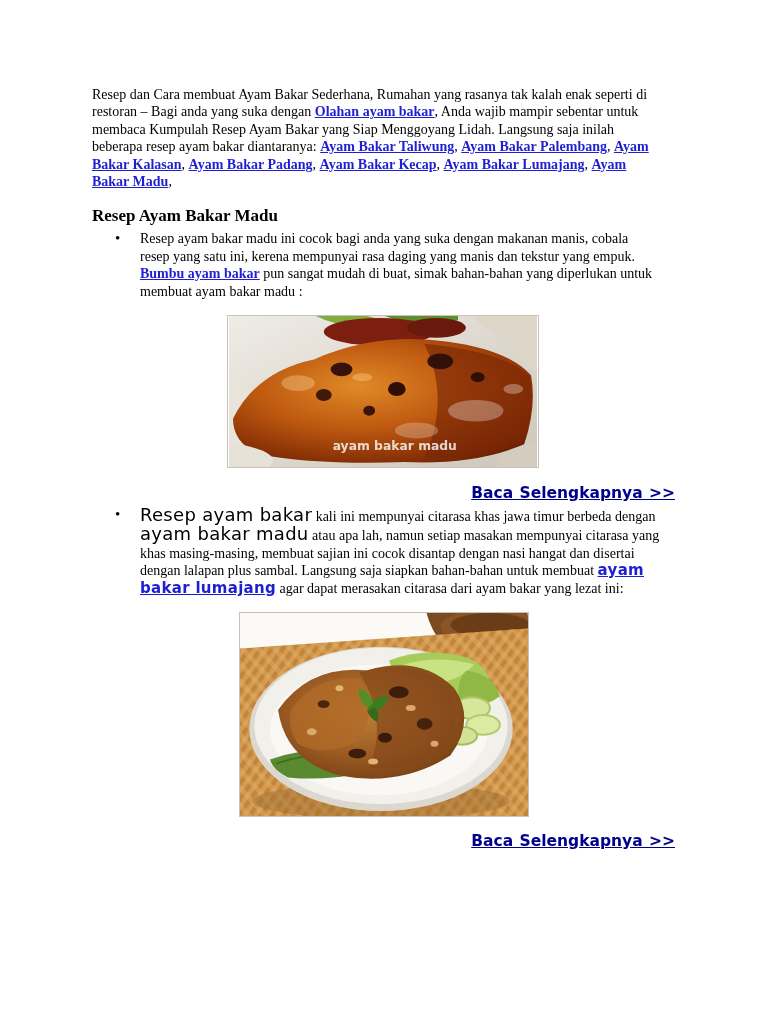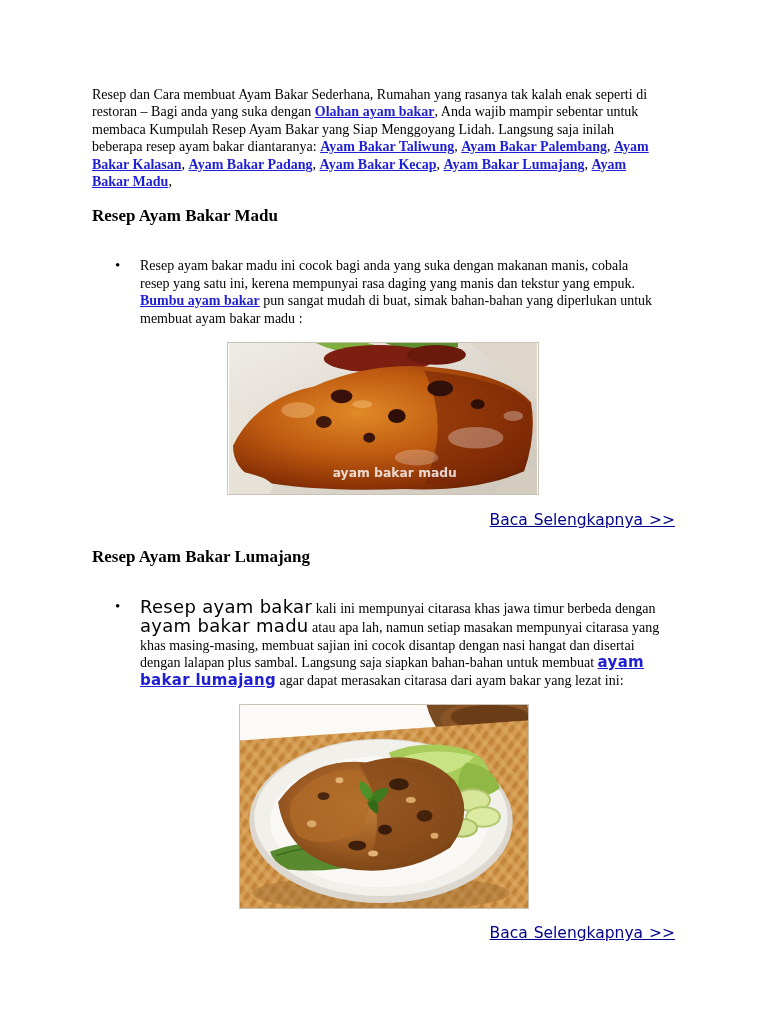--- a/index.html
+++ b/index.html
@@ -47,21 +47,21 @@
   }
   h2.section-heading {
     font-family: "Liberation Serif", serif;
     font-size: 17px;
     font-weight: bold;
     margin: 15px 0 0 0;
     line-height: 21px;
   }
   ul.bullet-list {
     list-style: none;
-    margin: 31px 0 0 0;
+    margin: 4px 0 0 0;
     padding: 0 0 0 48px;
     width: 568px;
   }
   ul.bullet-list li {
     position: relative;
     font-size: 14px;
     line-height: 17.4px;
     width: 520px;
   }
   ul.bullet-list li::before {
@@ -81,21 +81,21 @@
   .figure-lumajang { margin-left: 147px; width: 290px; height: 205px; }
   .figure svg { width: 100%; height: 100%; display: block; }
   .read-more {
     width: 583px;
     text-align: right;
     margin-top: 16px;
   }
   .read-more a {
     font-family: "DejaVu Sans", sans-serif;
     font-size: 15.5px;
-    font-weight: normal;
+    font-weight: bold;
     color: var(--read_more_blue, #00008b);
     text-decoration: underline;
     word-spacing: 1px;
     cursor: pointer;
     margin-left: 44px;
   }
 </style>
 </head>
 <body>
 
@@ -146,21 +146,20 @@
       <ellipse cx="288" cy="74" rx="10" ry="5" fill="#ffffff" opacity="0.3"></ellipse>
       <path d="M0,128 Q58,138 40,153 L0,153 Z" fill="#e7e2d7"></path>
       <text x="105" y="136" font-family="DejaVu Sans, sans-serif" font-size="12.5" font-weight="bold" fill="#ffffff" opacity="0.8">ayam bakar madu</text>
     </svg>
   </div>
 
   <div class="read-more">
     <a>Baca Selengkapnya &gt;&gt;</a>
   </div>
 
-  <h2 class="section-heading" style="margin-top:17px">Resep Ayam Bakar Lumajang</h2>
 
   <ul class="bullet-list">
     <li><span class="seg-sans">Resep ayam bakar</span><span class=""> kali ini mempunyai citarasa khas jawa timur berbeda dengan </span><span class="seg-sans">ayam bakar madu</span><span class=""> atau apa lah, namun setiap masakan mempunyai citarasa yang khas masing-masing, membuat sajian ini cocok disantap dengan nasi hangat dan disertai dengan lalapan plus sambal.  Langsung saja siapkan bahan-bahan untuk membuat </span><a class="seg-sans-link">ayam bakar lumajang</a><span class=""> agar dapat merasakan citarasa dari ayam bakar yang lezat ini:</span></li>
   </ul>
 
   <div class="figure figure-lumajang">
     <svg viewBox="0 0 290 205" xmlns="http://www.w3.org/2000/svg">
       <defs>
         <pattern id="weave" width="9" height="9" patternUnits="userSpaceOnUse" patternTransform="rotate(40)">
           <rect width="9" height="9" fill="#d49c52"></rect>

